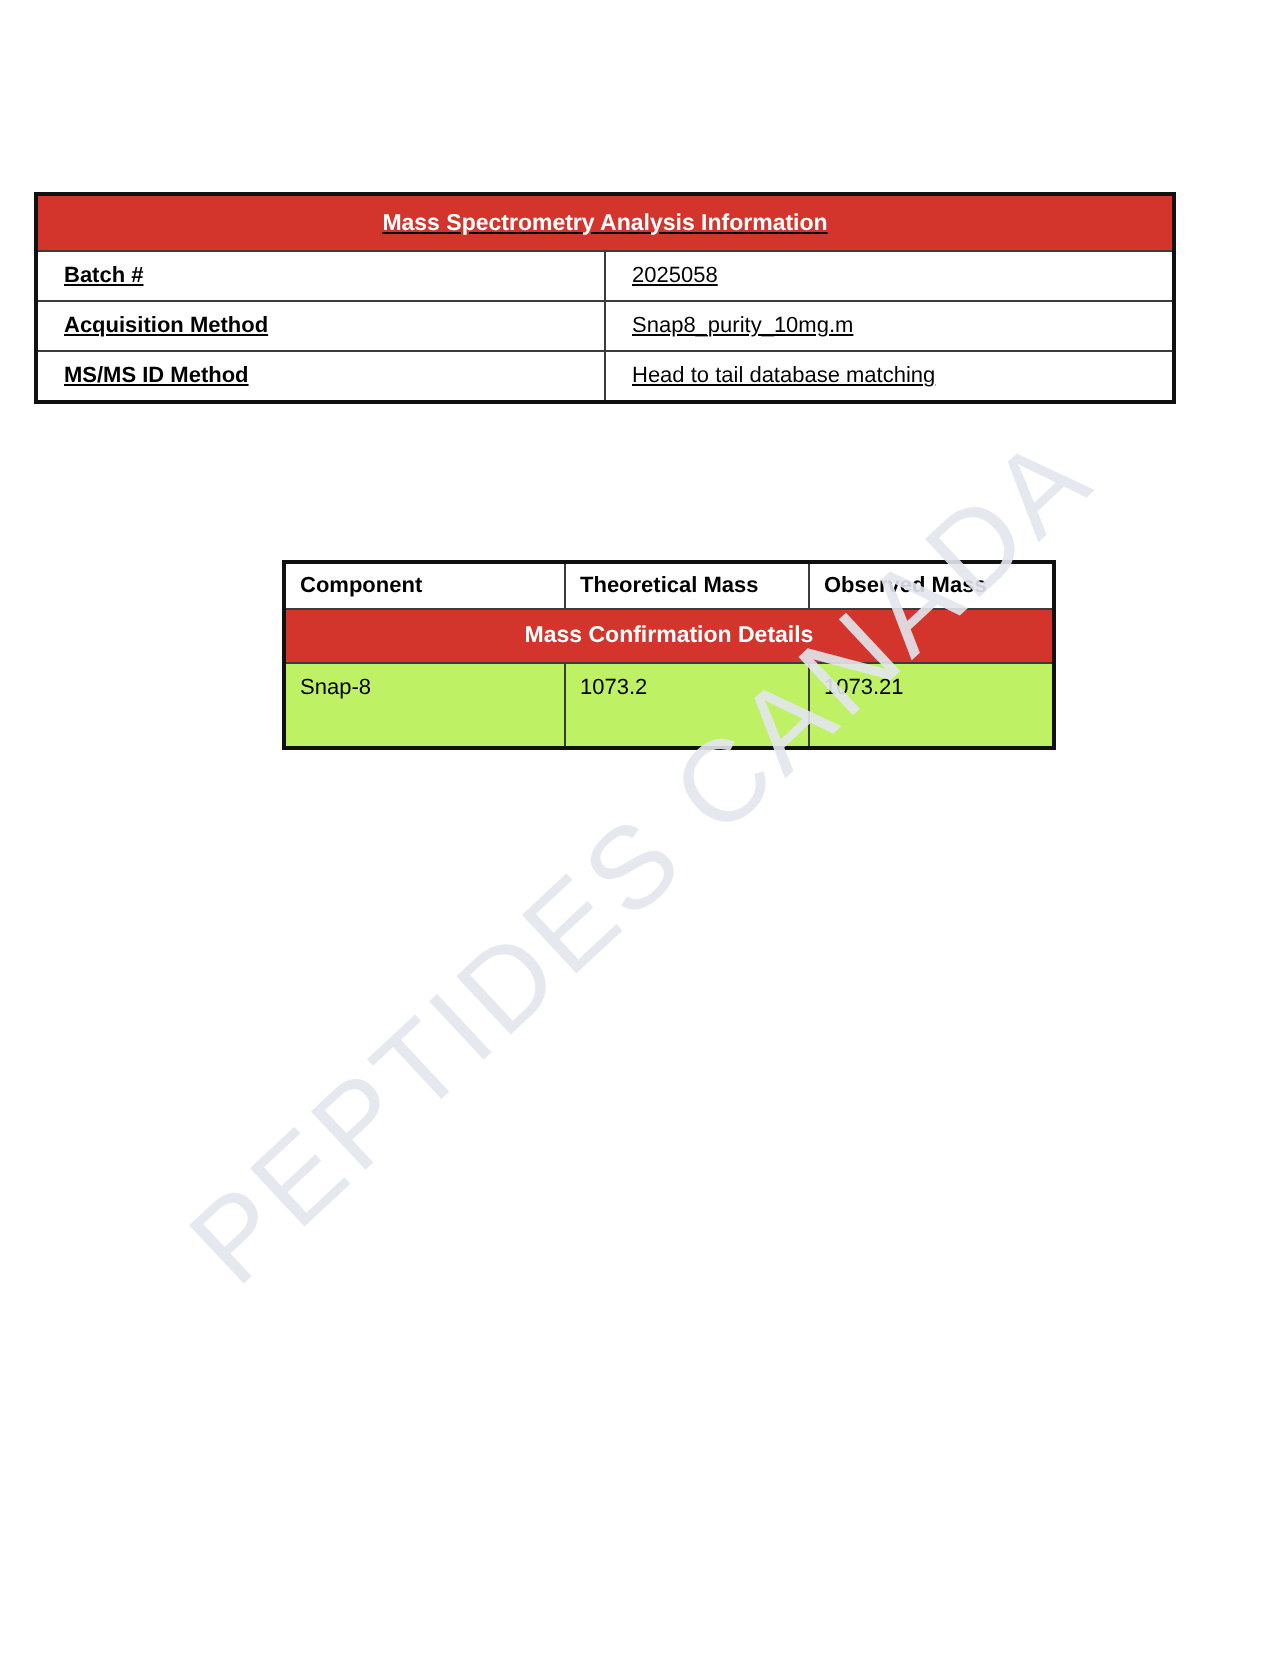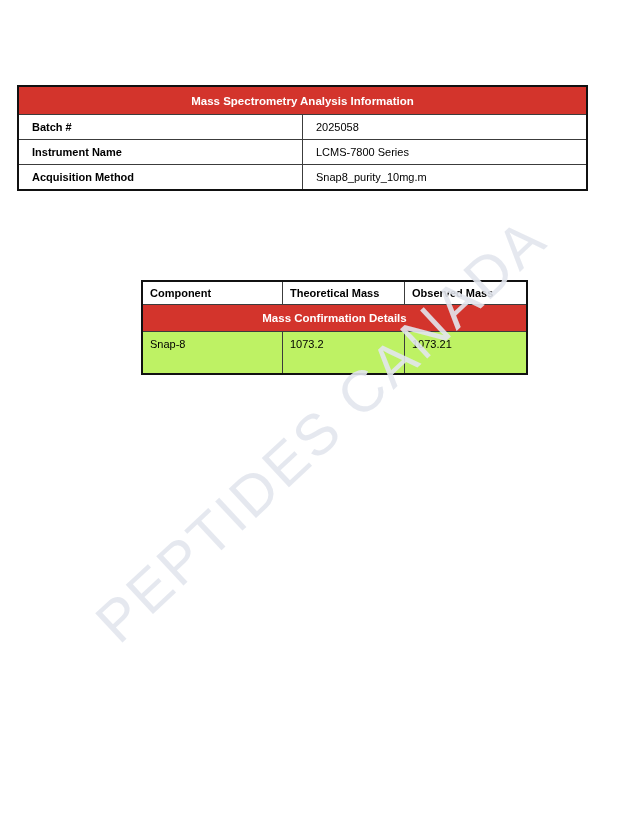--- a/index.html
+++ b/index.html
@@ -23,22 +23,23 @@
 
   table {
     border-collapse: collapse;
     position: absolute;
     table-layout: fixed;
   }
 
   
   .analysis-table {
     left: 17px;
-    top: 85px;
+    top: 96px;
     width: 571px;
+    text-decoration: underline;
   }
   .analysis-table, .analysis-table th, .analysis-table td {
     border: 1px solid #3c3c3c;
   }
   .analysis-table { border: 2px solid #111; }
   .banner {
     background: var(--accent, #d3342c);
     color: #ffffff;
     font-weight: bold;
     font-size: 11.5px;
@@ -119,26 +120,26 @@
       <tr>
         <th class="banner" colspan="2">Mass Spectrometry Analysis Information</th>
       </tr>
     </thead>
     <tbody>
       <tr>
         <td class="lbl">Batch #</td>
         <td>2025058</td>
       </tr>
       <tr>
-        <td class="lbl">Instrument Name</td>
-        <td>LCMS-7800 Series</td>
+        <td class="lbl">Acquisition Method</td>
+        <td>Snap8_purity_10mg.m</td>
       </tr>
       <tr>
-        <td class="lbl">Acquisition Method</td>
-        <td>Snap8_purity_10mg.m</td>
+        <td class="lbl">MS/MS ID Method</td>
+        <td>Head to tail database matching</td>
       </tr>
     </tbody>
   </table>
 
   <table class="confirm-table">
     <thead>
       <tr>
         <th class="colhead col-component">Component</th>
         <th class="colhead col-theoretical">Theoretical Mass</th>
         <th class="colhead col-observed">Observed Mass</th>

